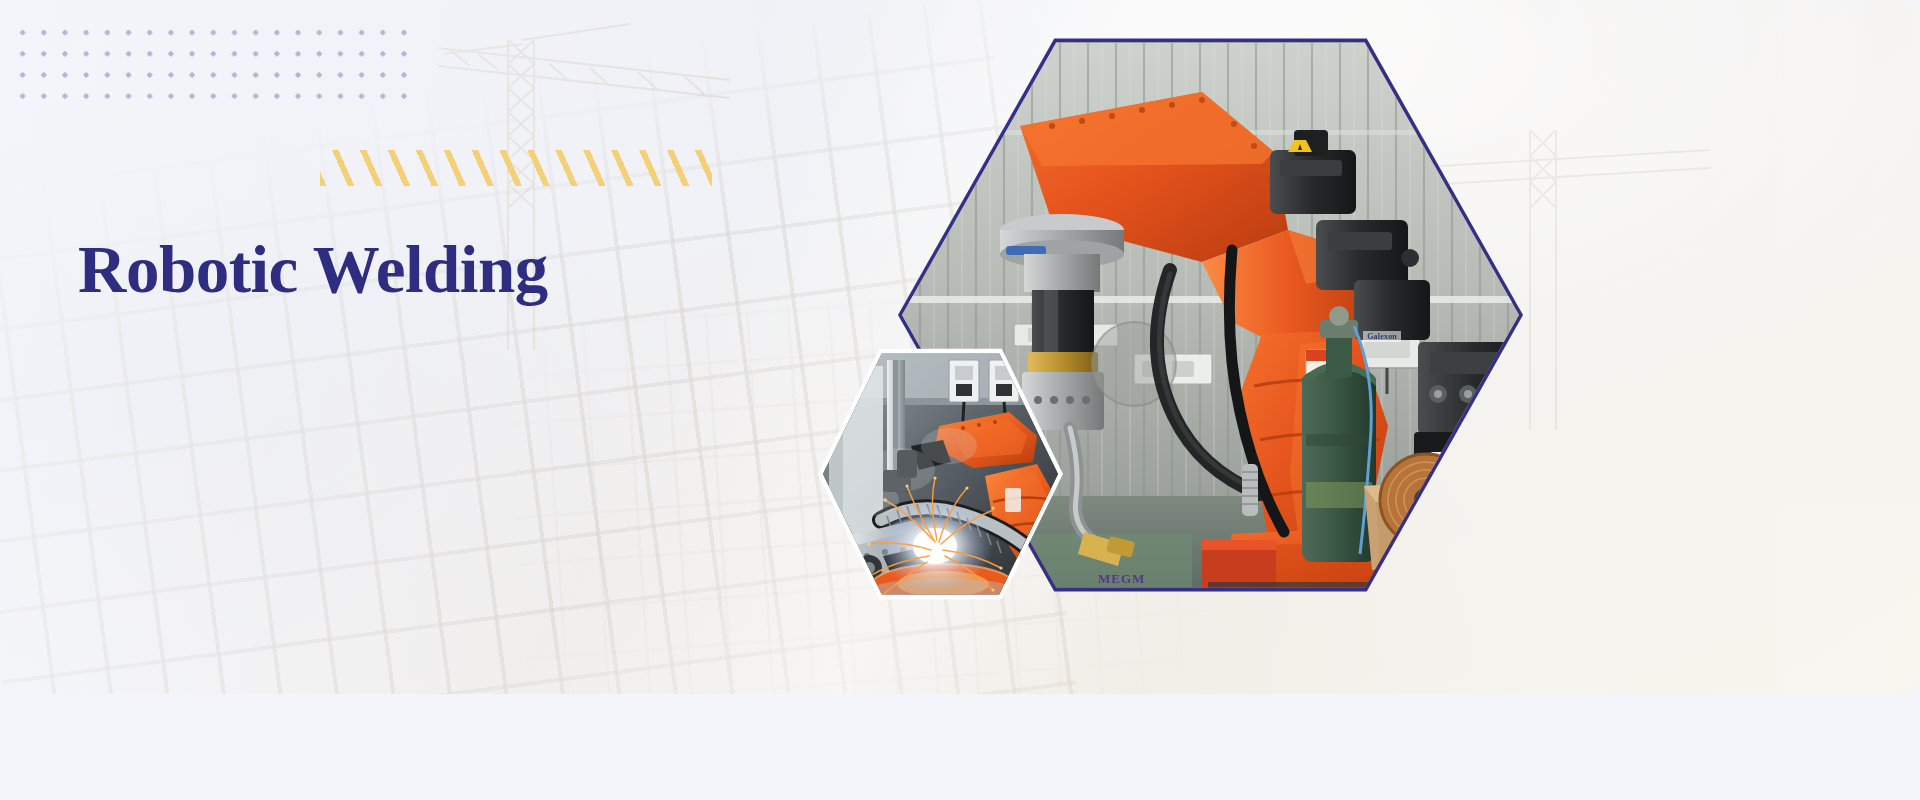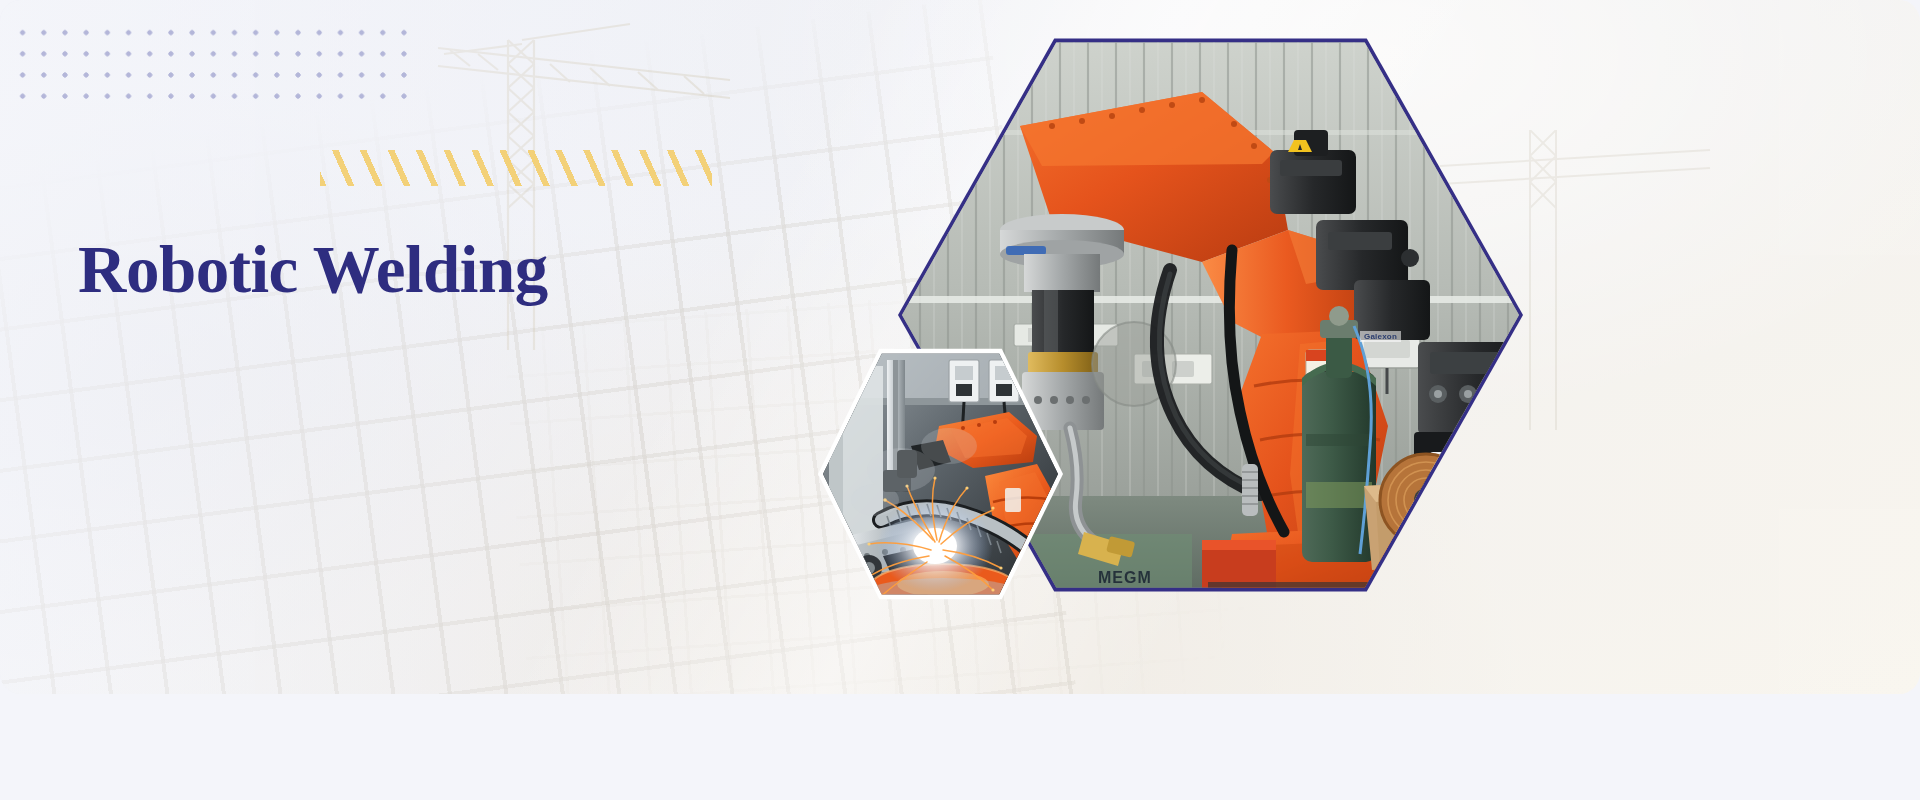--- a/index.html
+++ b/index.html
@@ -154,41 +154,41 @@
     position:absolute; left:5px; top:5px;
     width:235px; height:248px;
     -webkit-clip-path:polygon(25% 1.5%, 75% 1.5%, 100% 50%, 75% 98.5%, 25% 98.5%, 0% 50%);
             clip-path:polygon(25% 1.5%, 75% 1.5%, 100% 50%, 75% 98.5%, 25% 98.5%, 0% 50%);
     overflow:hidden;
     background:#2c3134;
   }
   .scene{ position:absolute; inset:0; }
   .lbl{
     position:absolute;
-    font-family:Liberation Sans, sans-serif;
+    font-family:Liberation Serif, serif;
     font-weight:700;
     color:#ffffff;
     white-space:nowrap;
     pointer-events:none;
   }
   .lbl-galexon{
     right:8px; bottom:78px;
     font-size:11px; letter-spacing:.3px;
     background:#0e2a6b; padding:2px 7px 2px 6px;
     color:#f2f5ff;
   }
   .lbl-galexon-2{
     right:118px; bottom:254px;
     font-size:8px; letter-spacing:.2px;
     color:#2c3e6e; background:rgba(255,255,255,.55); padding:1px 4px;
   }
   .lbl-megm{
     left:196px; bottom:9px;
-    font-size:16px; letter-spacing:1px;
-    color:#0f172a; opacity:.75;
+    font-size:13px; letter-spacing:1px;
+    color:#4c1d95; opacity:.75;
   }
 </style>
 </head>
 <body>
 
 <div class="banner">
 
   <div class="bg-photo"></div>
   <div class="bg-scaffold"></div>
   <div class="bg-scaffold-2"></div>

